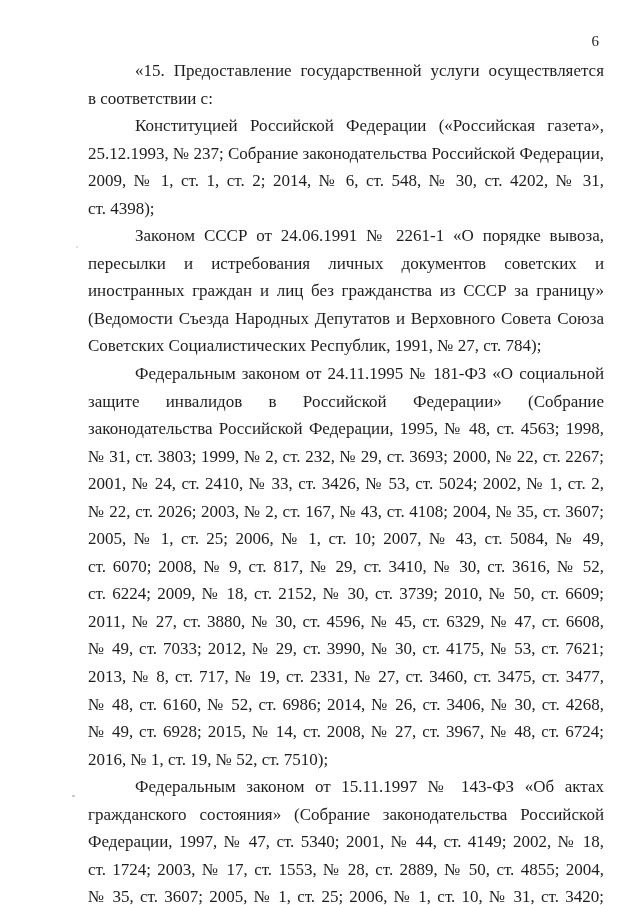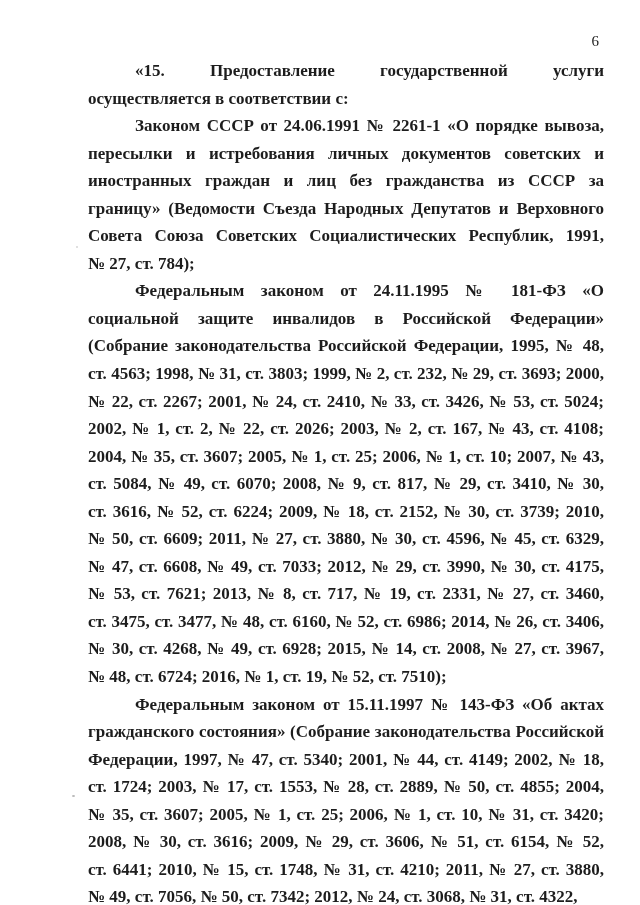--- a/index.html
+++ b/index.html
@@ -35,39 +35,39 @@
     width: 516px;
     font-size: 17px;
     line-height: 27.55px;
     text-align: justify;
     text-justify: inter-word;
   }
   .text-block p {
     margin: 0;
     padding: 0;
     text-indent: 47px;
-    font-weight: bold;
   }
   .scan-artifact {
     position: absolute;
     background: #b9b9b9;
     border-radius: 50%;
   }
   .artifact-1 { left: 72px; top: 795px; width: 3px; height: 2px; }
   .artifact-2 { left: 76px; top: 246px; width: 2px; height: 2px; opacity: .6; }
 </style>
 </head>
 <body>
 
 <div class="page">
 
   <div class="page-number">6</div>
 
   <div class="text-block">
     <p>«15. Предоставление государственной услуги осуществляется в&nbsp;соответствии с:</p>
+    <p>Конституцией Российской Федерации («Российская газета», 25.12.1993, №&nbsp;237; Собрание законодательства Российской Федерации, 2009, №&nbsp;1, ст.&nbsp;1, ст.&nbsp;2; 2014, №&nbsp;6, ст.&nbsp;548, №&nbsp;30, ст.&nbsp;4202, №&nbsp;31, ст.&nbsp;4398);</p>
     <p>Законом СССР от 24.06.1991 №&nbsp;2261-1 «О порядке вывоза, пересылки и истребования личных документов советских и иностранных граждан и лиц без гражданства из СССР за границу» (Ведомости Съезда Народных Депутатов и Верховного Совета Союза Советских Социалистических Республик, 1991, №&nbsp;27, ст.&nbsp;784);</p>
     <p>Федеральным законом от 24.11.1995 №&nbsp;181-ФЗ «О социальной защите инвалидов в Российской Федерации» (Собрание законодательства Российской Федерации, 1995, №&nbsp;48, ст.&nbsp;4563; 1998, №&nbsp;31, ст.&nbsp;3803; 1999, №&nbsp;2, ст.&nbsp;232, №&nbsp;29, ст.&nbsp;3693; 2000, №&nbsp;22, ст.&nbsp;2267; 2001, №&nbsp;24, ст.&nbsp;2410, №&nbsp;33, ст.&nbsp;3426, №&nbsp;53, ст.&nbsp;5024; 2002, №&nbsp;1, ст.&nbsp;2, №&nbsp;22, ст.&nbsp;2026; 2003, №&nbsp;2, ст.&nbsp;167, №&nbsp;43, ст.&nbsp;4108; 2004, №&nbsp;35, ст.&nbsp;3607; 2005, №&nbsp;1, ст.&nbsp;25; 2006, №&nbsp;1, ст.&nbsp;10; 2007, №&nbsp;43, ст.&nbsp;5084, №&nbsp;49, ст.&nbsp;6070; 2008, №&nbsp;9, ст.&nbsp;817, №&nbsp;29, ст.&nbsp;3410, №&nbsp;30, ст.&nbsp;3616, №&nbsp;52, ст.&nbsp;6224; 2009, №&nbsp;18, ст.&nbsp;2152, №&nbsp;30, ст.&nbsp;3739; 2010, №&nbsp;50, ст.&nbsp;6609; 2011, №&nbsp;27, ст.&nbsp;3880, №&nbsp;30, ст.&nbsp;4596, №&nbsp;45, ст.&nbsp;6329, №&nbsp;47, ст.&nbsp;6608, №&nbsp;49, ст.&nbsp;7033; 2012, №&nbsp;29, ст.&nbsp;3990, №&nbsp;30, ст.&nbsp;4175, №&nbsp;53, ст.&nbsp;7621; 2013, №&nbsp;8, ст.&nbsp;717, №&nbsp;19, ст.&nbsp;2331, №&nbsp;27, ст.&nbsp;3460, ст.&nbsp;3475, ст.&nbsp;3477, №&nbsp;48, ст.&nbsp;6160, №&nbsp;52, ст.&nbsp;6986; 2014, №&nbsp;26, ст.&nbsp;3406, №&nbsp;30, ст.&nbsp;4268, №&nbsp;49, ст.&nbsp;6928; 2015, №&nbsp;14, ст.&nbsp;2008, №&nbsp;27, ст.&nbsp;3967, №&nbsp;48, ст.&nbsp;6724; 2016, №&nbsp;1, ст.&nbsp;19, №&nbsp;52, ст.&nbsp;7510);</p>
     <p>Федеральным законом от 15.11.1997 №&nbsp;143-ФЗ «Об актах гражданского состояния» (Собрание законодательства Российской Федерации, 1997, №&nbsp;47, ст.&nbsp;5340; 2001, №&nbsp;44, ст.&nbsp;4149; 2002, №&nbsp;18, ст.&nbsp;1724; 2003, №&nbsp;17, ст.&nbsp;1553, №&nbsp;28, ст.&nbsp;2889, №&nbsp;50, ст.&nbsp;4855; 2004, №&nbsp;35, ст.&nbsp;3607; 2005, №&nbsp;1, ст.&nbsp;25; 2006, №&nbsp;1, ст.&nbsp;10, №&nbsp;31, ст.&nbsp;3420; 2008, №&nbsp;30, ст.&nbsp;3616; 2009, №&nbsp;29, ст.&nbsp;3606, №&nbsp;51, ст.&nbsp;6154, №&nbsp;52, ст.&nbsp;6441; 2010, №&nbsp;15, ст.&nbsp;1748, №&nbsp;31, ст.&nbsp;4210; 2011, №&nbsp;27, ст.&nbsp;3880, №&nbsp;49, ст.&nbsp;7056, №&nbsp;50, ст.&nbsp;7342; 2012, №&nbsp;24, ст.&nbsp;3068, №&nbsp;31, ст.&nbsp;4322,</p>
   </div>
 
   <div class="scan-artifact artifact-1"></div>
   <div class="scan-artifact artifact-2"></div>
 
 </div>
 

